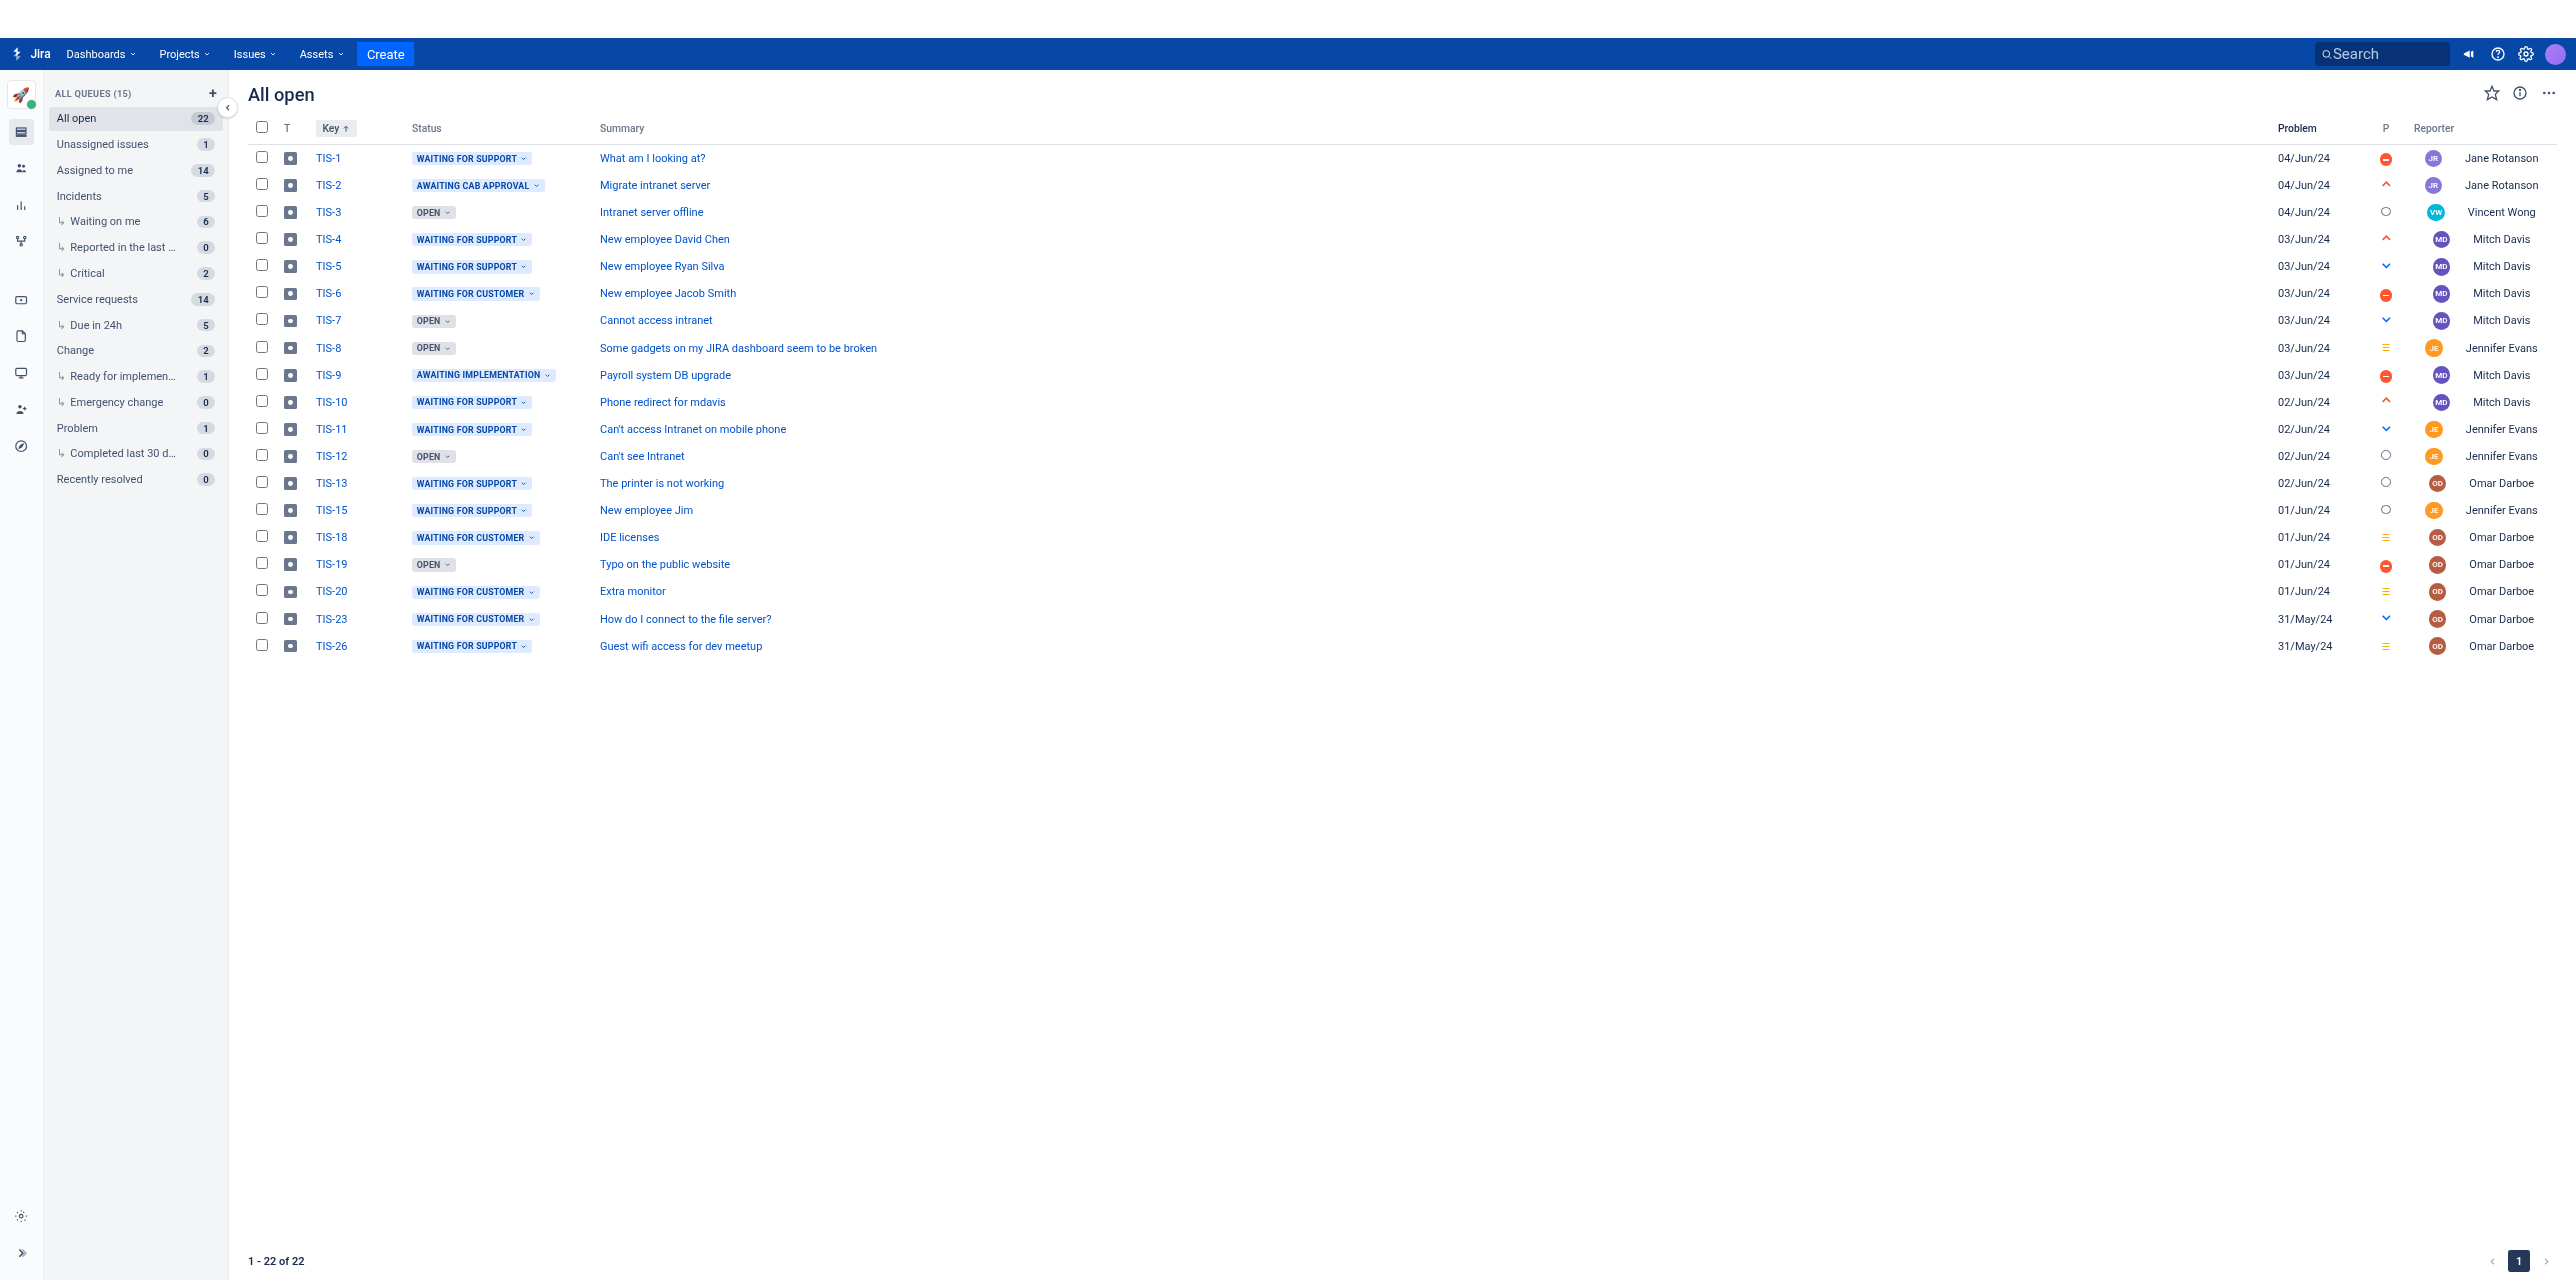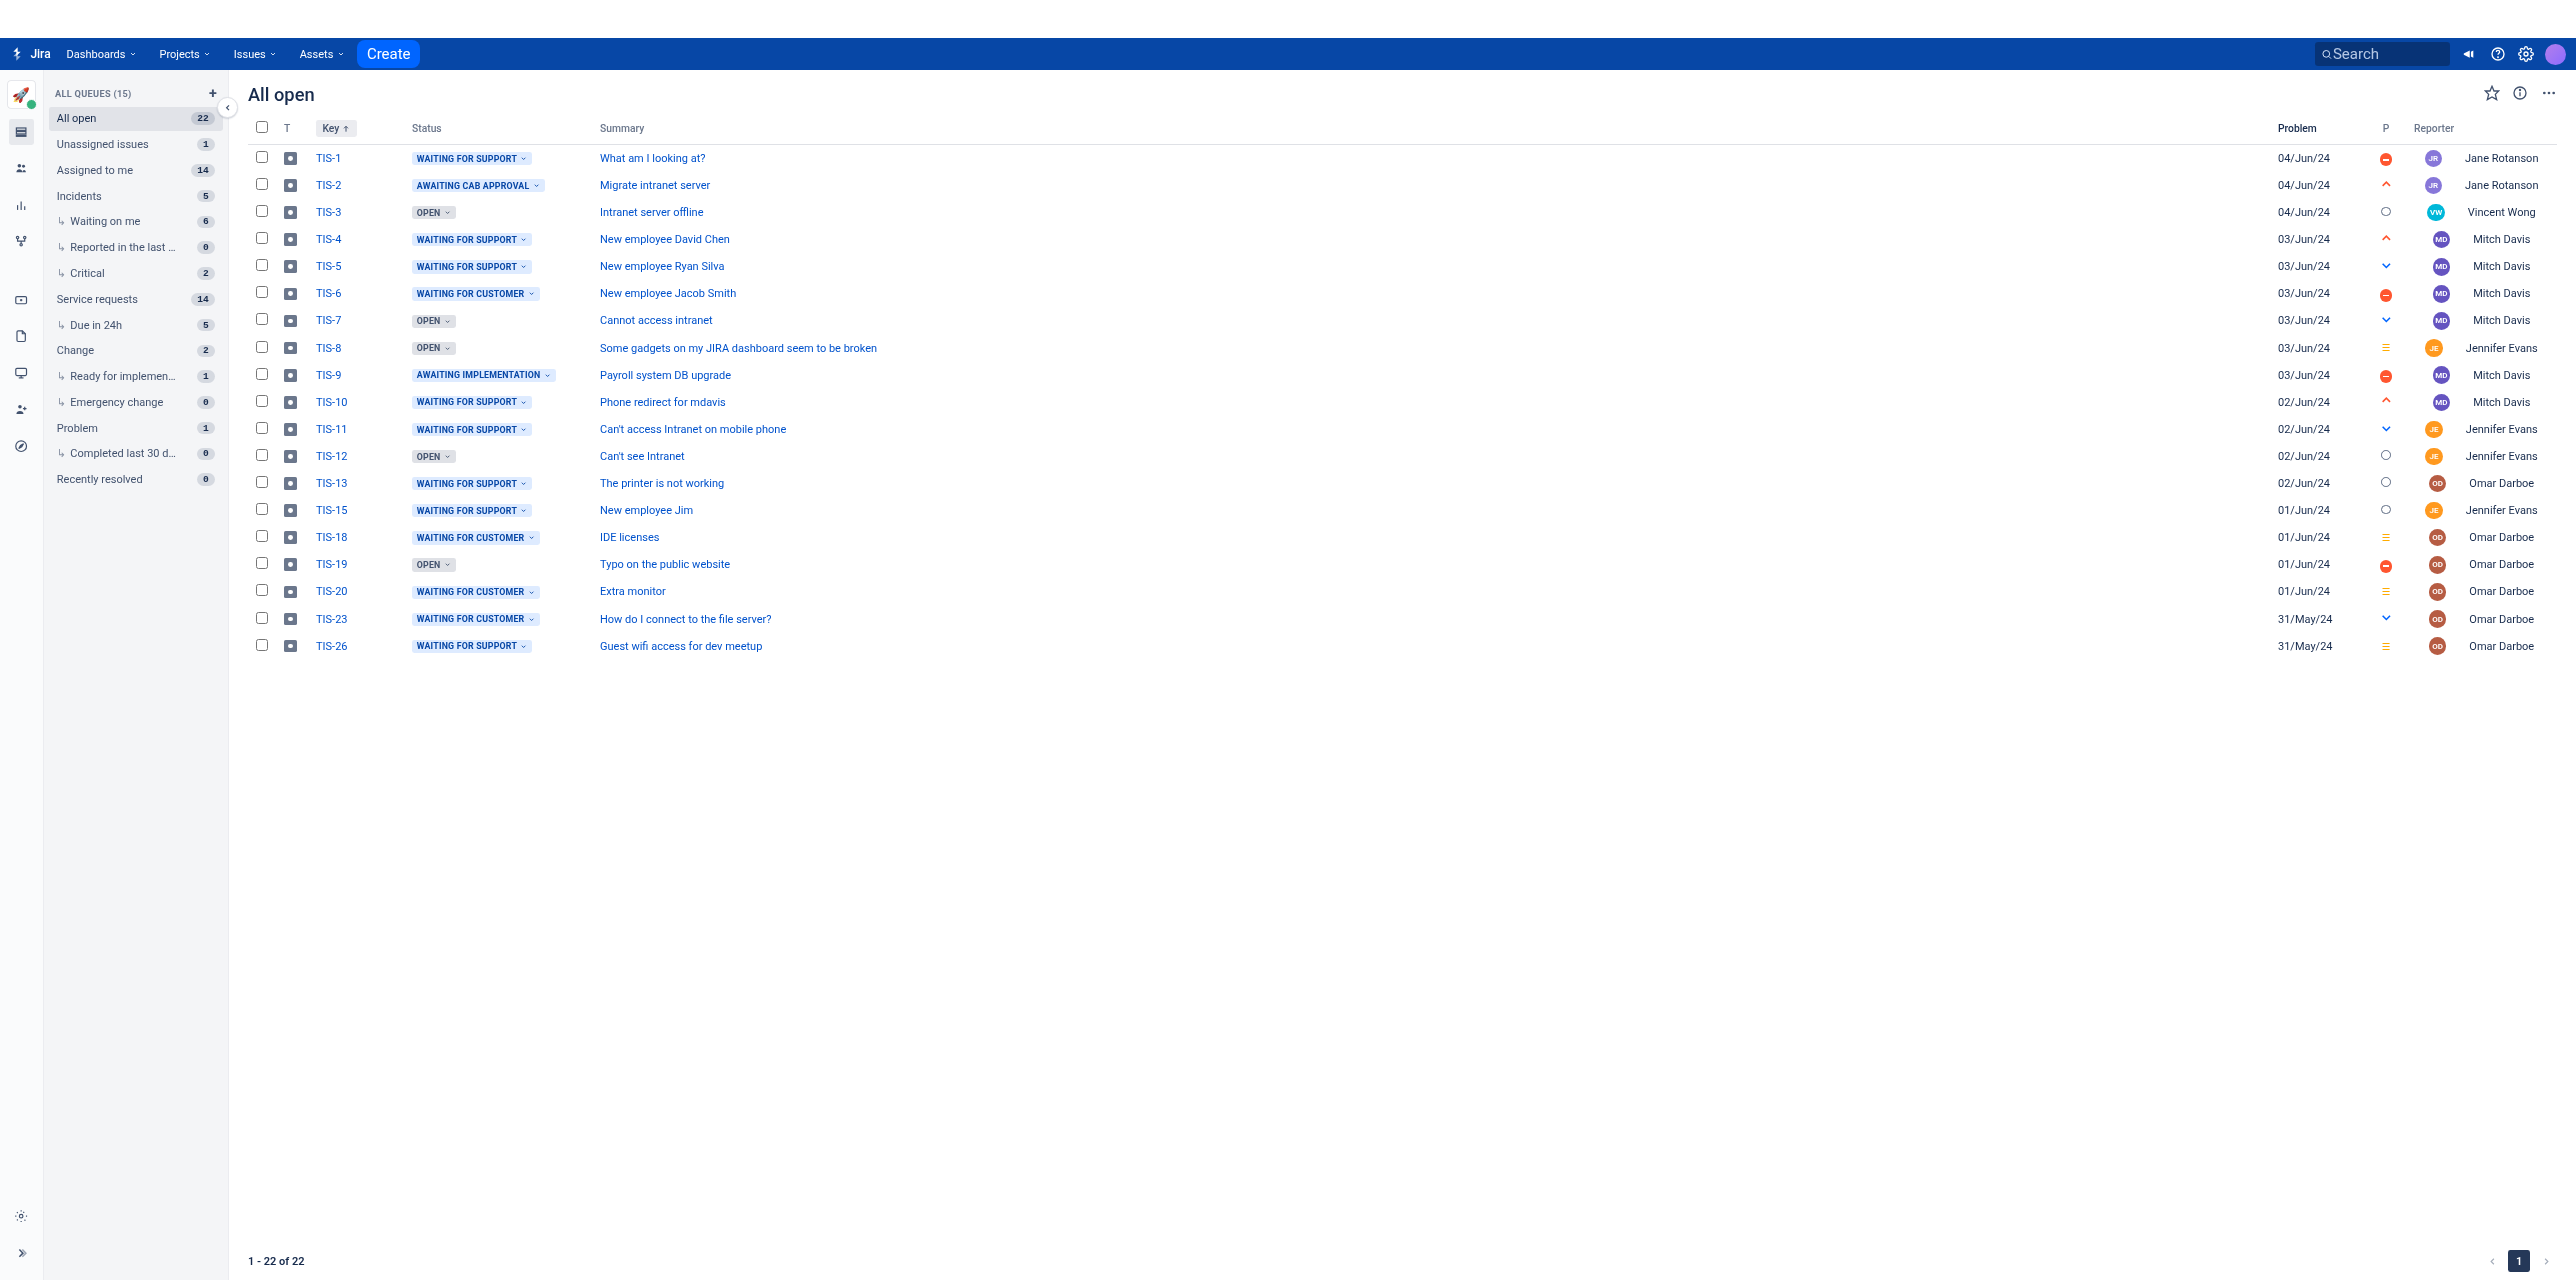--- a/index.html
+++ b/index.html
@@ -5,21 +5,21 @@
 * { margin:0; padding:0; box-sizing:border-box; font-family:-apple-system,BlinkMacSystemFont,"Segoe UI",Roboto,Arial,sans-serif; }
 html,body { width:100%; height:100%; background:#fff; color:#172B4D; }
 .app { display:flex; flex-direction:column; height:100vh; }
 
 
 .topnav { background:#0747A6; color:#fff; height:32px; display:flex; align-items:center; padding:0 9.6px; position:relative; z-index:10;margin-top:38px; }
 .logo { display:flex; align-items:center; gap:4.8px; font-weight:500; font-size:12px; margin-right:9.6px; }
 .logo svg { width:16px; height:16px; }
 .nav-items { display:flex; align-items:center; gap:10px; }
 .nav-item { display:flex; align-items:center; gap:3.2px; padding:4.8px 6.4px; font-size:11px; cursor:pointer; border-radius:2.4px; }
-.create-btn { background:#0065FF; color:#fff; border:none; padding:4.8px 9.6px; font-size:15px; border-radius:8px; cursor:pointer; margin-left:6.4px; }
+.create-btn { background:#0065FF; color:#fff; border:none; padding:4.8px 9.6px; font-size:13px; border-radius:0; cursor:pointer; margin-left:6.4px; }
 .topnav-right { margin-left:auto; display:flex; align-items:center; gap:9.6px; }
 .search-box { background:rgba(9,30,66,0.48); border-radius:3.2px; display:flex; align-items:center; padding:3.2px 6.4px; width:135px; }
 .search-box input { background:transparent; border:none; outline:none; color:#fff; font-size:15px; width:100%; }
 .search-box input::placeholder { color:#DEEBFF; opacity:.8; }
 .top-icon { width:19px; height:19px; display:flex; align-items:center; justify-content:center; cursor:pointer; color:#fff; }
 .avatar-img { width:21px; height:21px; border-radius:50%; background:linear-gradient(135deg,#b37feb,#8c6cff); }
 
 
 .body { flex:1; display:flex; overflow:hidden; }
 .rail { width:44px; background:#FAFBFC; border-right:0.8px solid #EBECF0; display:flex; flex-direction:column; align-items:center; padding-top:11px; gap:11px; }
@@ -30,21 +30,21 @@
 .rail-spacer { flex:1; }
 .rail-bottom { display:flex; flex-direction:column; align-items:center; gap:11px; padding-bottom:14.3px; }
 
 .sidebar { width:185px; background:#F4F5F7; border-right:0.8px solid #EBECF0; display:flex; flex-direction:column; padding-top:16px; position:relative; }
 .collapse-btn { position:absolute; right:-10.3px; top:27px; width:21px; height:21px; border-radius:50%; background:#fff; border:0.8px solid #DFE1E6; box-shadow:0 0.8px 1.6px rgba(9,30,66,0.2); display:flex; align-items:center; justify-content:center; cursor:pointer; color:#42526E; z-index:5; }
 .queues-header { display:flex; align-items:center; justify-content:space-between; padding:0 11px 6.4px 11px; color:#6B778C; font-size:9.2px; font-weight:700; letter-spacing:0.3px; }
 .add-queue { cursor:pointer; color:#42526E; font-size:14.3px; line-height:1; }
 .queue-list { overflow-y:auto; padding:0 4.8px; }
 .queue-item { display:flex; align-items:center; justify-content:space-between; padding:5.6px 8px; font-size:11px; color:#42526E; border-radius:2.4px; cursor:pointer; margin-bottom:1.6px; }
 .queue-item.selected { background:rgba(9,30,66,0.08); color:#172B4D; font-weight:400; }
-.queue-item .count { background:rgba(9,30,66,0.13); color:#172B4D; font-size:9.6px; font-weight:600; border-radius:8px; padding:0.8px 6.4px; min-width:17.5px; text-align:center;font-family:Liberation Mono, monospace; }
+.queue-item .count { background:rgba(9,30,66,0.13); color:#172B4D; font-size:9.6px; font-weight:600; border-radius:8px; padding:0.8px 6.4px; min-width:17.5px; text-align:center; }
 .queue-item.child { padding-left:8px; }
 .queue-item.child .label::before { content:"↳ "; opacity:.6; margin-right:1.6px; }
 .queue-item .label { overflow:hidden; text-overflow:ellipsis; white-space:nowrap; max-width:119px; }
 
 .main { flex:1; display:flex; flex-direction:column; overflow:hidden; }
 .page-header { display:flex; align-items:center; justify-content:space-between; padding:14.3px 19px 8px 19px; }
 .page-title { font-size:18.3px; font-weight:500; color:#172B4D; }
 .page-actions { display:flex; align-items:center; gap:12.7px; color:#42526E; }
 .page-actions span { cursor:pointer; }
 

